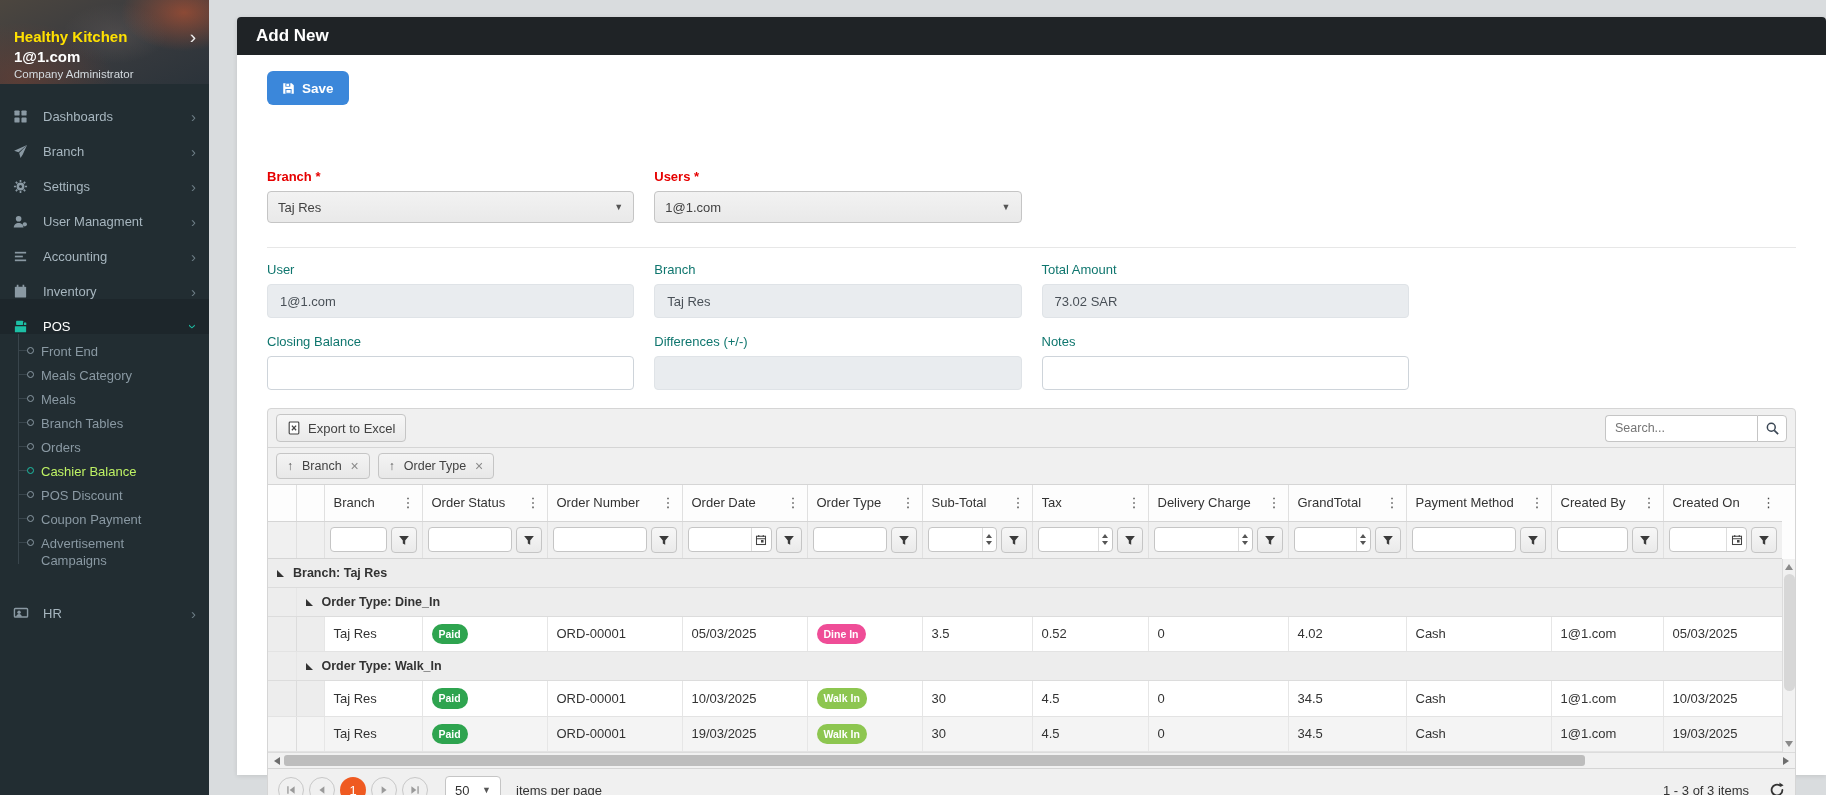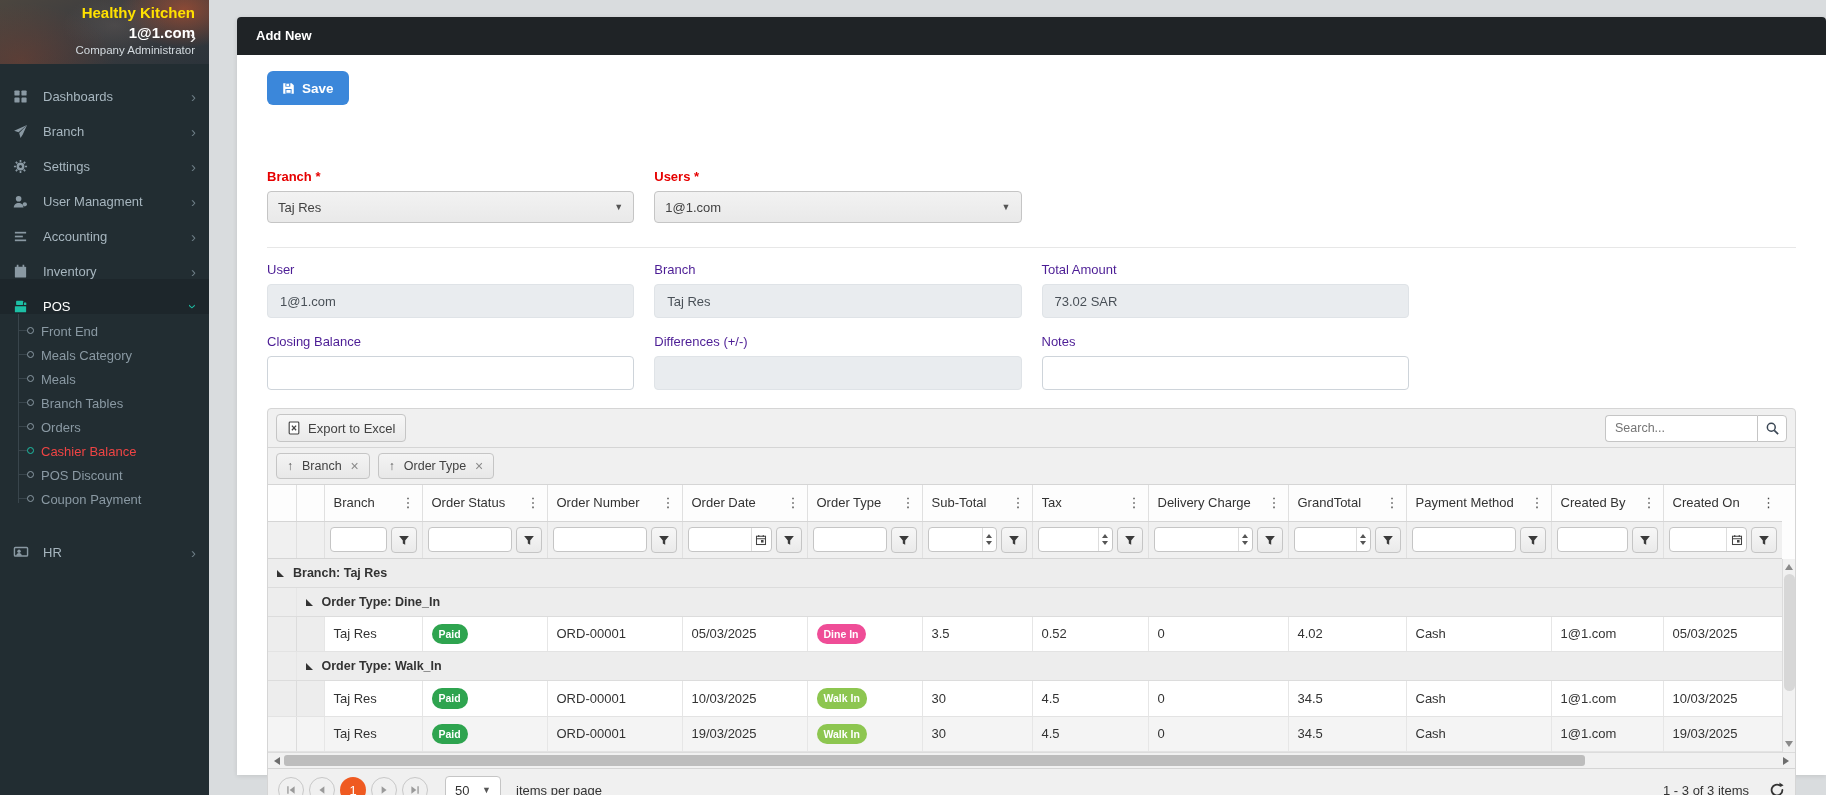--- a/index.html
+++ b/index.html
@@ -7,26 +7,26 @@
     --required-red:#e60000; --header-dark:#1f2326; --paid-green:#2ea44f;
     --dine-in-pink:#ef4d97; --walk-in-green:#8dc650; --pager-orange:#ef5a21;
   }
   *{box-sizing:border-box}
   html,body{margin:0;padding:0}
   body{width:1826px;height:795px;overflow:hidden;position:relative;background:#d9dcde;
        font-family:"Liberation Sans",sans-serif;color:#333}
 
   
   .sidebar{position:absolute;left:0;top:0;width:209px;height:795px;background:#222d32}
-  .user-panel{height:64px;position:relative;padding:4px 14px;cursor:pointer;
+  .user-panel{height:84px;position:relative;padding:28px 14px;cursor:pointer;
     background:
       radial-gradient(90px 55px at 88% 15%, rgba(196,84,48,.60), transparent 70%),
       radial-gradient(130px 80px at 10% 95%, rgba(130,64,44,.45), transparent 72%),
       radial-gradient(70px 40px at 55% 40%, rgba(110,100,96,.35), transparent 75%),
-      linear-gradient(155deg,#4c463f 0%,#3b3c3f 45%,#2b333a 100%); text-align: right;}
+      linear-gradient(155deg,#4c463f 0%,#3b3c3f 45%,#2b333a 100%);}
   .brand{color:var(--brand-yellow);font-weight:bold;font-size:15px;line-height:17px}
   .account{color:#fff;font-weight:bold;font-size:15px;margin-top:3px}
   .role{color:#d3dadf;font-size:11.5px;margin-top:3px}
   .user-chev{position:absolute;right:13px;top:26px;color:#eee;font-size:19px}
   .nav{padding-top:5px}
   .nav-item{display:flex;align-items:flex-end;height:35px;padding:0 13px;color:#a7b6bf;
             font-size:13px;cursor:pointer}
   .nav-icon{width:21px;display:flex;align-items:center;color:#8a99a3;flex:none}
   .nav-icon svg{display:block}
   .nav-label{margin-left:9px;flex:1;white-space:nowrap}
@@ -34,37 +34,37 @@
   .nav-item.active{background:#1d262b;color:#fff}
   .nav-item.active .nav-icon{color:var(--accent-teal)}
   .nav-item.active .nav-chev{color:var(--accent-teal);transform:rotate(90deg)}
   .submenu{position:relative;padding:5px 0 8px}
   .submenu .tree-line{position:absolute;left:18px;top:0;bottom:16px;width:1px;background:#39454c}
   .sub-item{position:relative;padding:3.5px 8px 3.5px 41px;color:#8a99a3;font-size:13px;
             line-height:17px;cursor:pointer}
   .sub-item .conn{position:absolute;left:18px;top:11px;width:9px;height:1px;background:#39454c}
   .sub-item .bullet{position:absolute;left:27px;top:7.5px;width:7px;height:7px;border:1.4px solid #8a99a3;
             border-radius:50%;background:transparent}
-  .sub-item.active{color:#ef4444}
+  .sub-item.active{color:#bef264}
   .sub-item.active .bullet{border-color:var(--accent-teal)}
 
   
   .main{position:absolute;left:209px;top:0;right:0;bottom:0}
   .panel{position:absolute;left:28px;right:0;top:17px;bottom:20px;background:#fff;
          border-radius:4px 4px 0 0;box-shadow:0 1px 5px rgba(0,0,0,.10)}
   .panel-header{height:38px;background:var(--header-dark);border-radius:4px 4px 0 0;color:#fff;
-                font-size:13px;font-weight:bold;line-height:38px;padding:0 19px}
+                font-size:17px;font-weight:bold;line-height:38px;padding:0 19px}
   .panel-body{padding:16px 30px 0}
   .save-btn{display:inline-flex;align-items:center;gap:7px;background:var(--save-blue);color:#fff;
             border:none;border-radius:6px;height:34px;padding:0 15px;font-size:13.5px;font-weight:bold;
             cursor:pointer;font-family:inherit}
   .grid4{display:grid;grid-template-columns:repeat(4,1fr);gap:20px}
   .mt40{margin-top:64px}
   .mt16{margin-top:16px}
-  .field-label{display:block;font-size:13px;color:#4c1d95;margin-bottom:7px}
+  .field-label{display:block;font-size:13px;color:#0f766e;margin-bottom:7px}
   .field-label.required{color:var(--required-red);font-weight:bold}
   .kdropdown{height:32px;background:linear-gradient(#f2f2f2,#e9e9e9);border:1px solid #c5c5c5;
              border-radius:4px;display:flex;align-items:center;justify-content:space-between;
              padding:0 10px;font-size:13px;color:#424242;cursor:pointer}
   .dd-arrow{font-size:9px;color:#555}
   .divider{border:none;border-top:1px solid #e7e7e7;margin:24px 0 14px}
   .tb{width:100%;height:34px;border:1px solid #ced4da;border-radius:4px;padding:0 12px;
       font-size:13px;font-family:inherit;color:#495057;background:#fff}
   .tb.ro{background:#e9ecef;border-color:#dfe3e7}
 
@@ -275,20 +275,24 @@
         <span>Cashier Balance</span>
       </div>
       <div class="sub-item">
         <span class="conn"></span><span class="bullet"></span>
         <span>POS Discount</span>
       </div>
       <div class="sub-item">
         <span class="conn"></span><span class="bullet"></span>
         <span>Coupon Payment</span>
       </div>
+      <div class="sub-item" style="max-width:170px">
+        <span class="conn"></span><span class="bullet"></span>
+        <span>Advertisement Campaigns</span>
+      </div>
     </div>
     <div class="nav-item" style="margin-top:6px">
       <span class="nav-icon">
         <svg width="16" height="15" viewBox="0 0 16 16" fill="currentColor">
             <rect x="1" y="2.6" width="14" height="9.2" rx="1" fill="none" stroke="currentColor" stroke-width="1.5"></rect>
             <circle cx="5.9" cy="6.6" r="1.8"></circle>
             <path d="M2.9 11.4c0-1.7 1.4-3 3-3s3 1.3 3 3h-6z"></path>
           </svg>
       </span>
       <span class="nav-label">HR</span>

